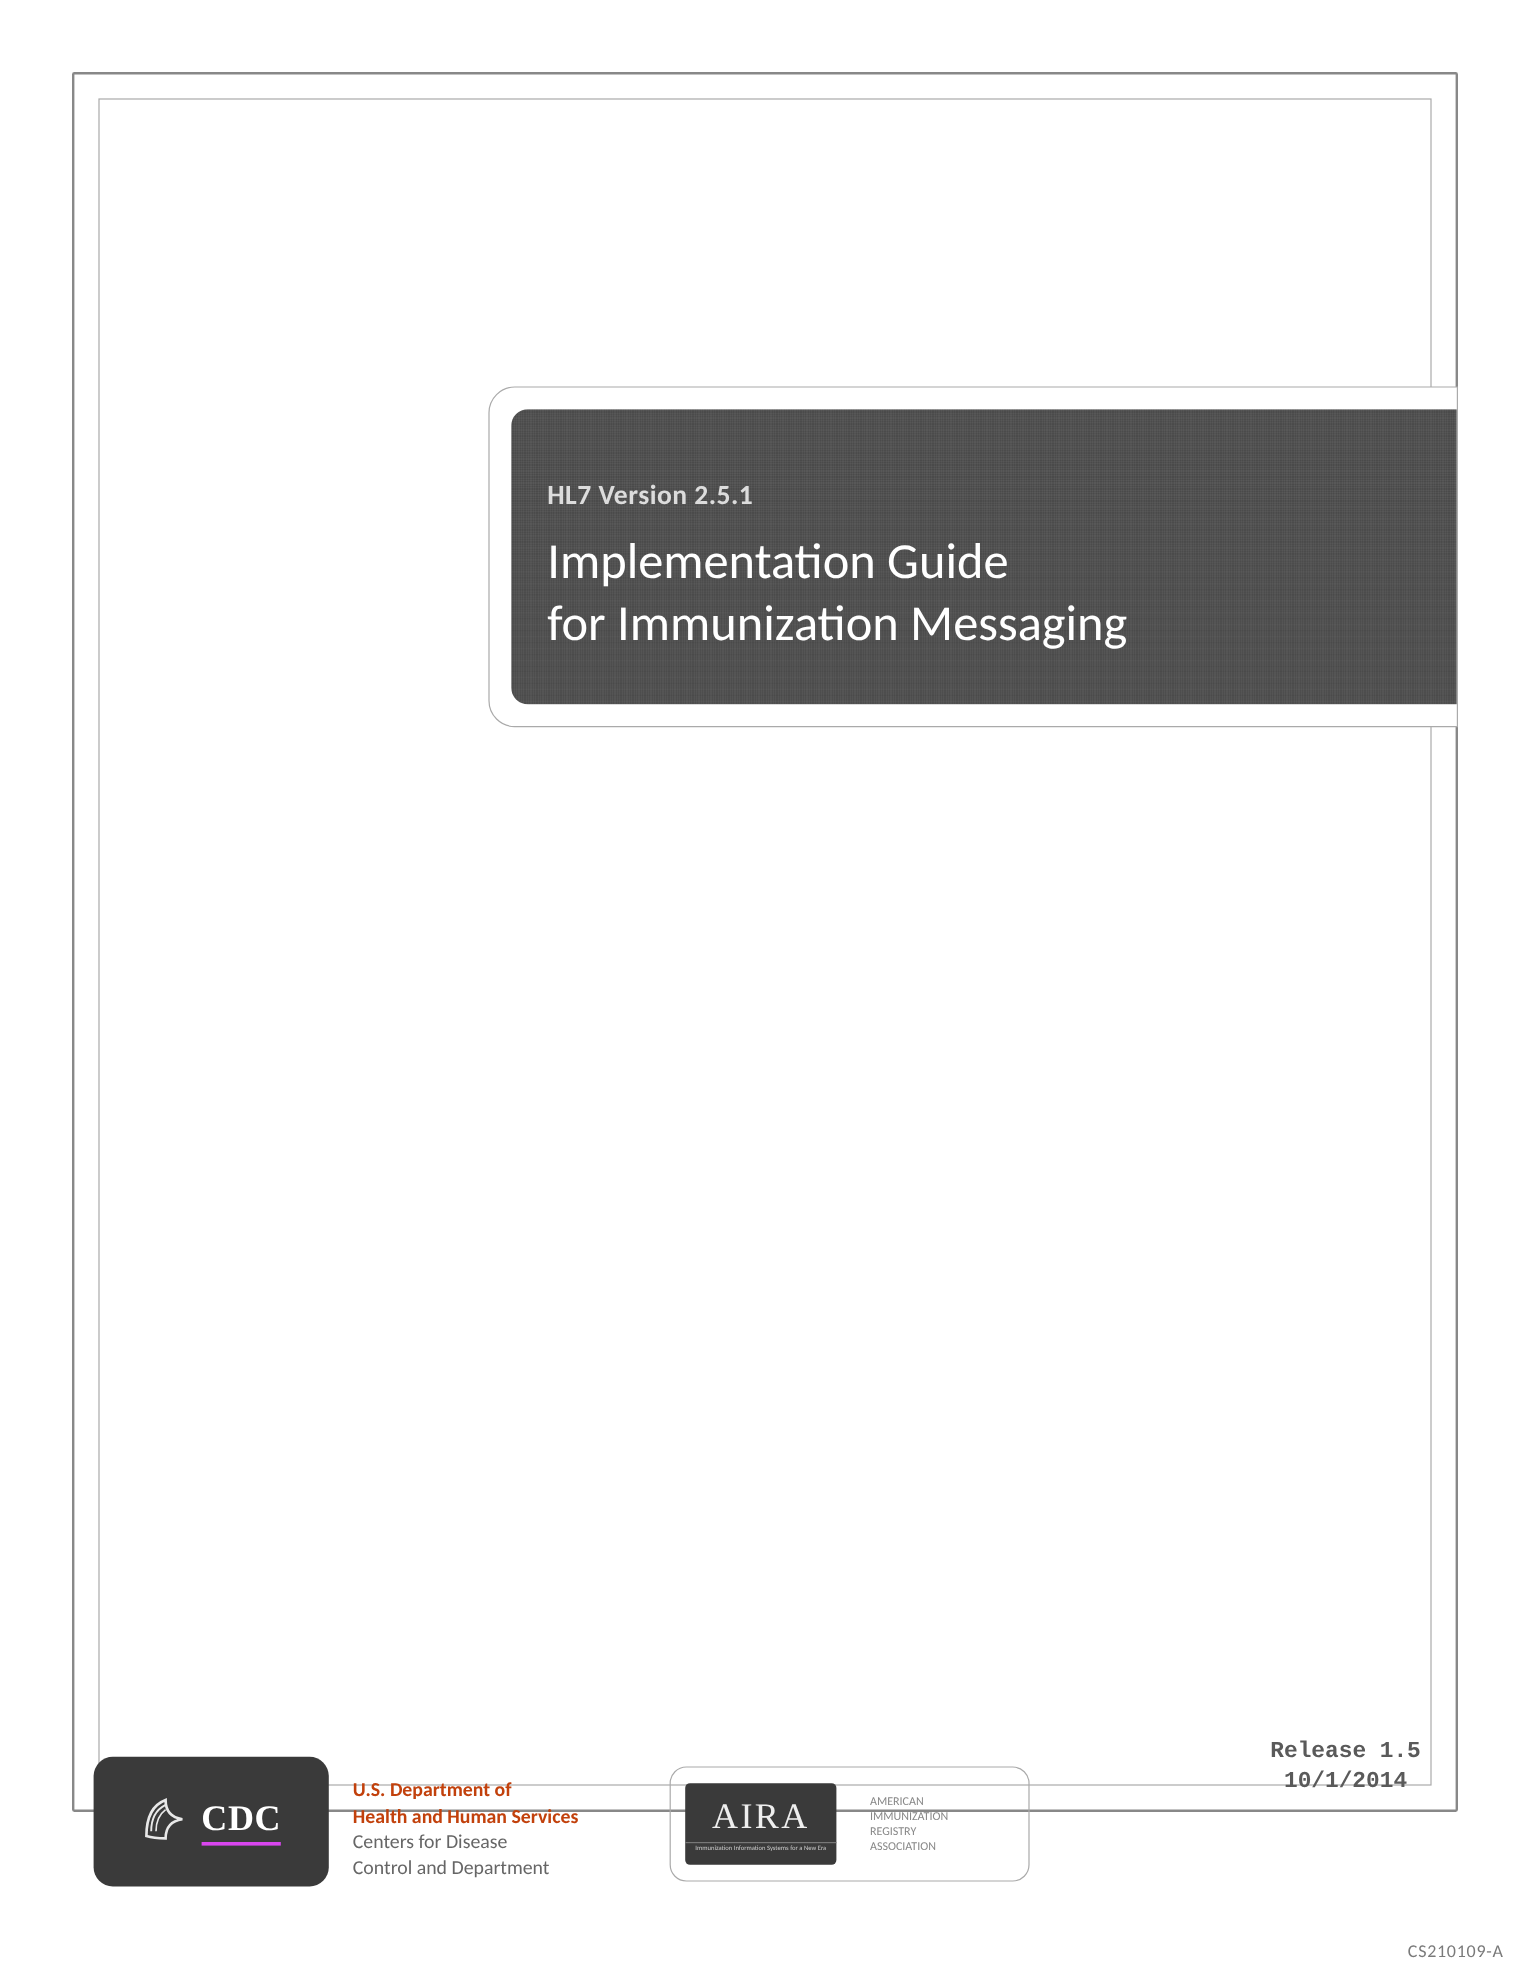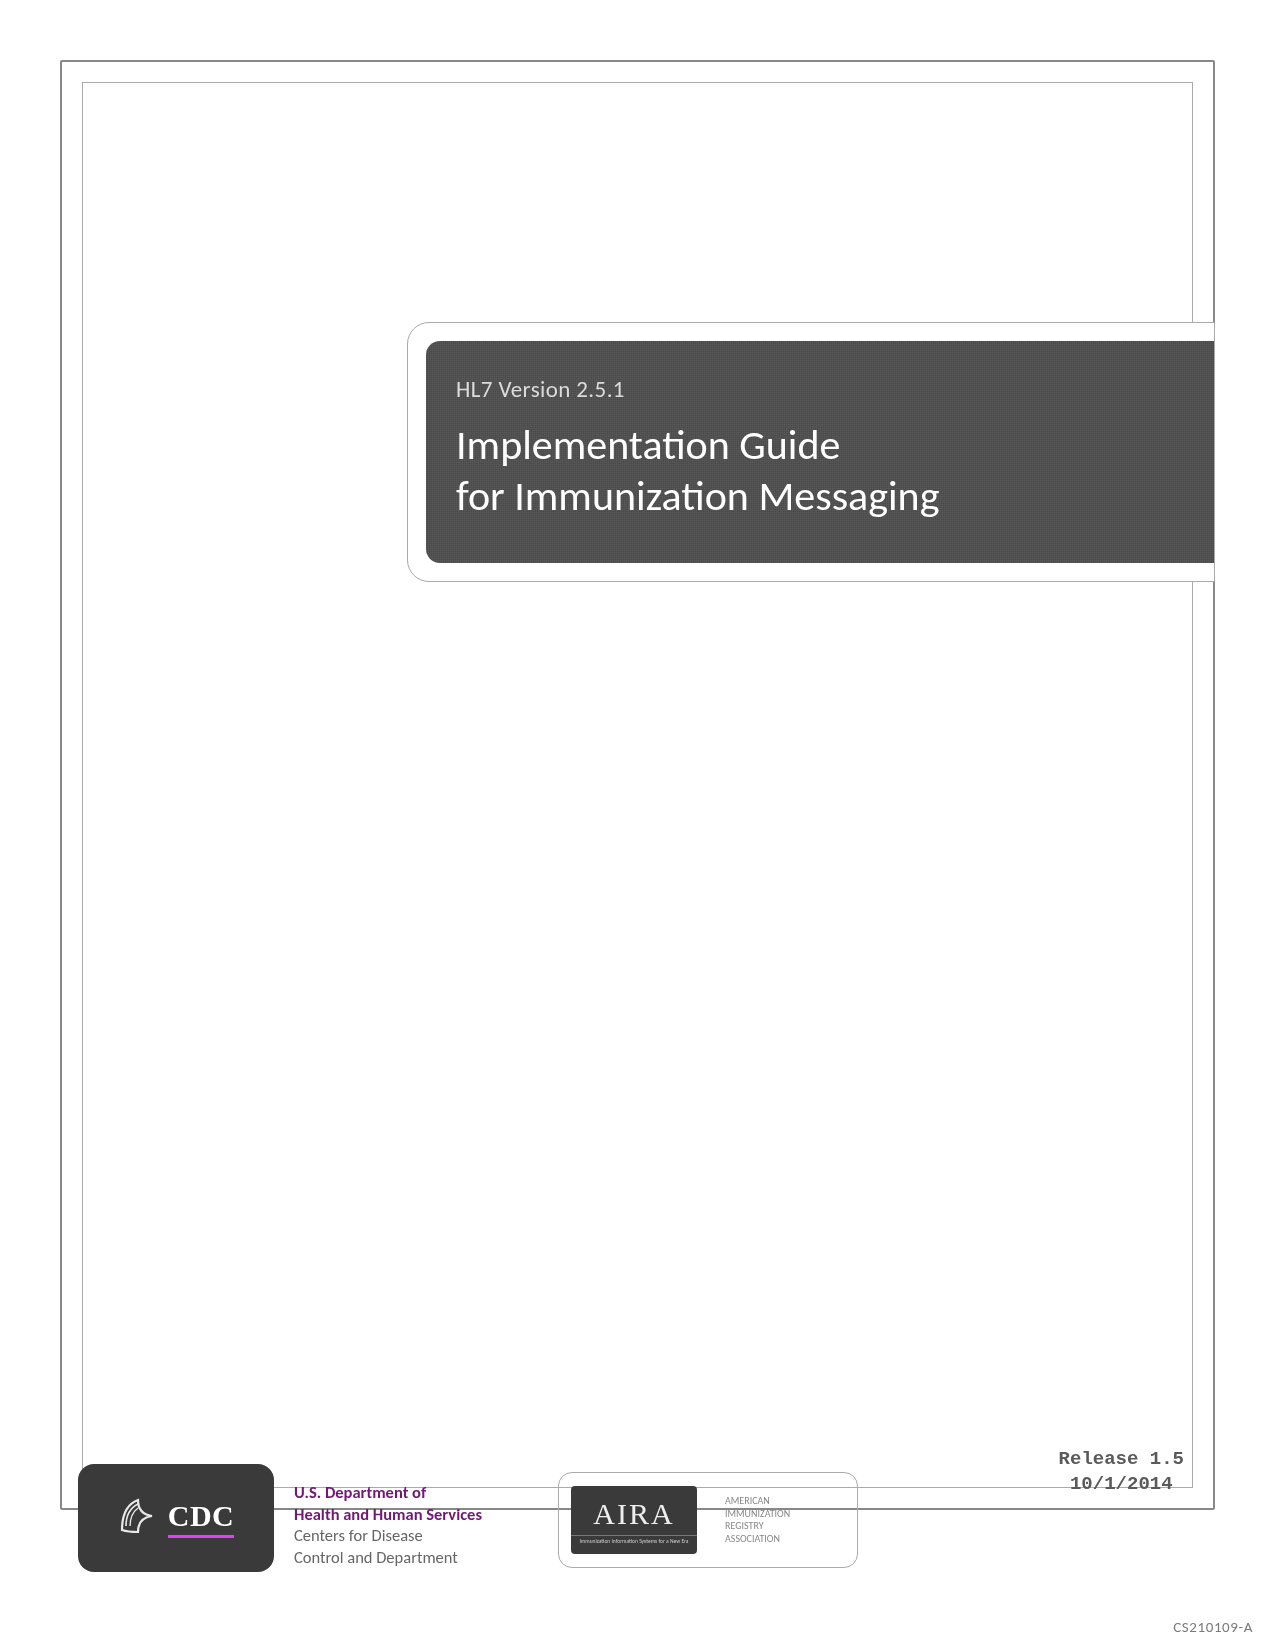--- a/index.html
+++ b/index.html
@@ -31,21 +31,21 @@
     .title-inner {
       background: #4a4a4a;
       border-top-left-radius: 14px;
       border-bottom-left-radius: 14px;
       padding: 34px 30px 42px 30px;
       color: #fff;
       background-image:
         repeating-linear-gradient(0deg, rgba(255,255,255,0.04) 0 1px, transparent 1px 2px),
         repeating-linear-gradient(90deg, rgba(255,255,255,0.04) 0 1px, transparent 1px 2px);
     }
-    .title-version { font-size: 23px; font-weight: 400; color: #dcdcdc; margin-bottom: 14px; letter-spacing: 0.4px; }
+    .title-version { font-size: 23px; font-weight: 700; color: #dcdcdc; margin-bottom: 14px; letter-spacing: 0.4px; margin-top: 24px; }
     .title-main { font-size: 42px; font-weight: 400; line-height: 1.22; color: #fff; margin-top: 16px; }
     .footer {
       position: absolute;
       left: 78px;
       bottom: 60px;
       width: 1130px;
       height: 150px;
     }
     .cdc-badge {
       position: absolute;
@@ -68,21 +68,21 @@
       border-bottom: 3px solid #d946ef;
       padding-bottom: 2px;
     }
     .cdc-text {
       position: absolute;
       left: 216px; bottom: 22px;
       width: 240px;
       font-size: 16.5px; line-height: 1.3;
       color: #666;
     }
-    .cdc-text .dept { font-weight: 700; color: #701a75; }
+    .cdc-text .dept { font-weight: 700; color: #c2410c; }
     .aira-box {
       position: absolute;
       left: 480px; bottom: 22px;
       width: 300px; height: 96px;
       border: 1px solid #aaa;
       border-radius: 14px;
       display: flex; align-items: center;
       padding: 12px;
       gap: 28px;
     }

